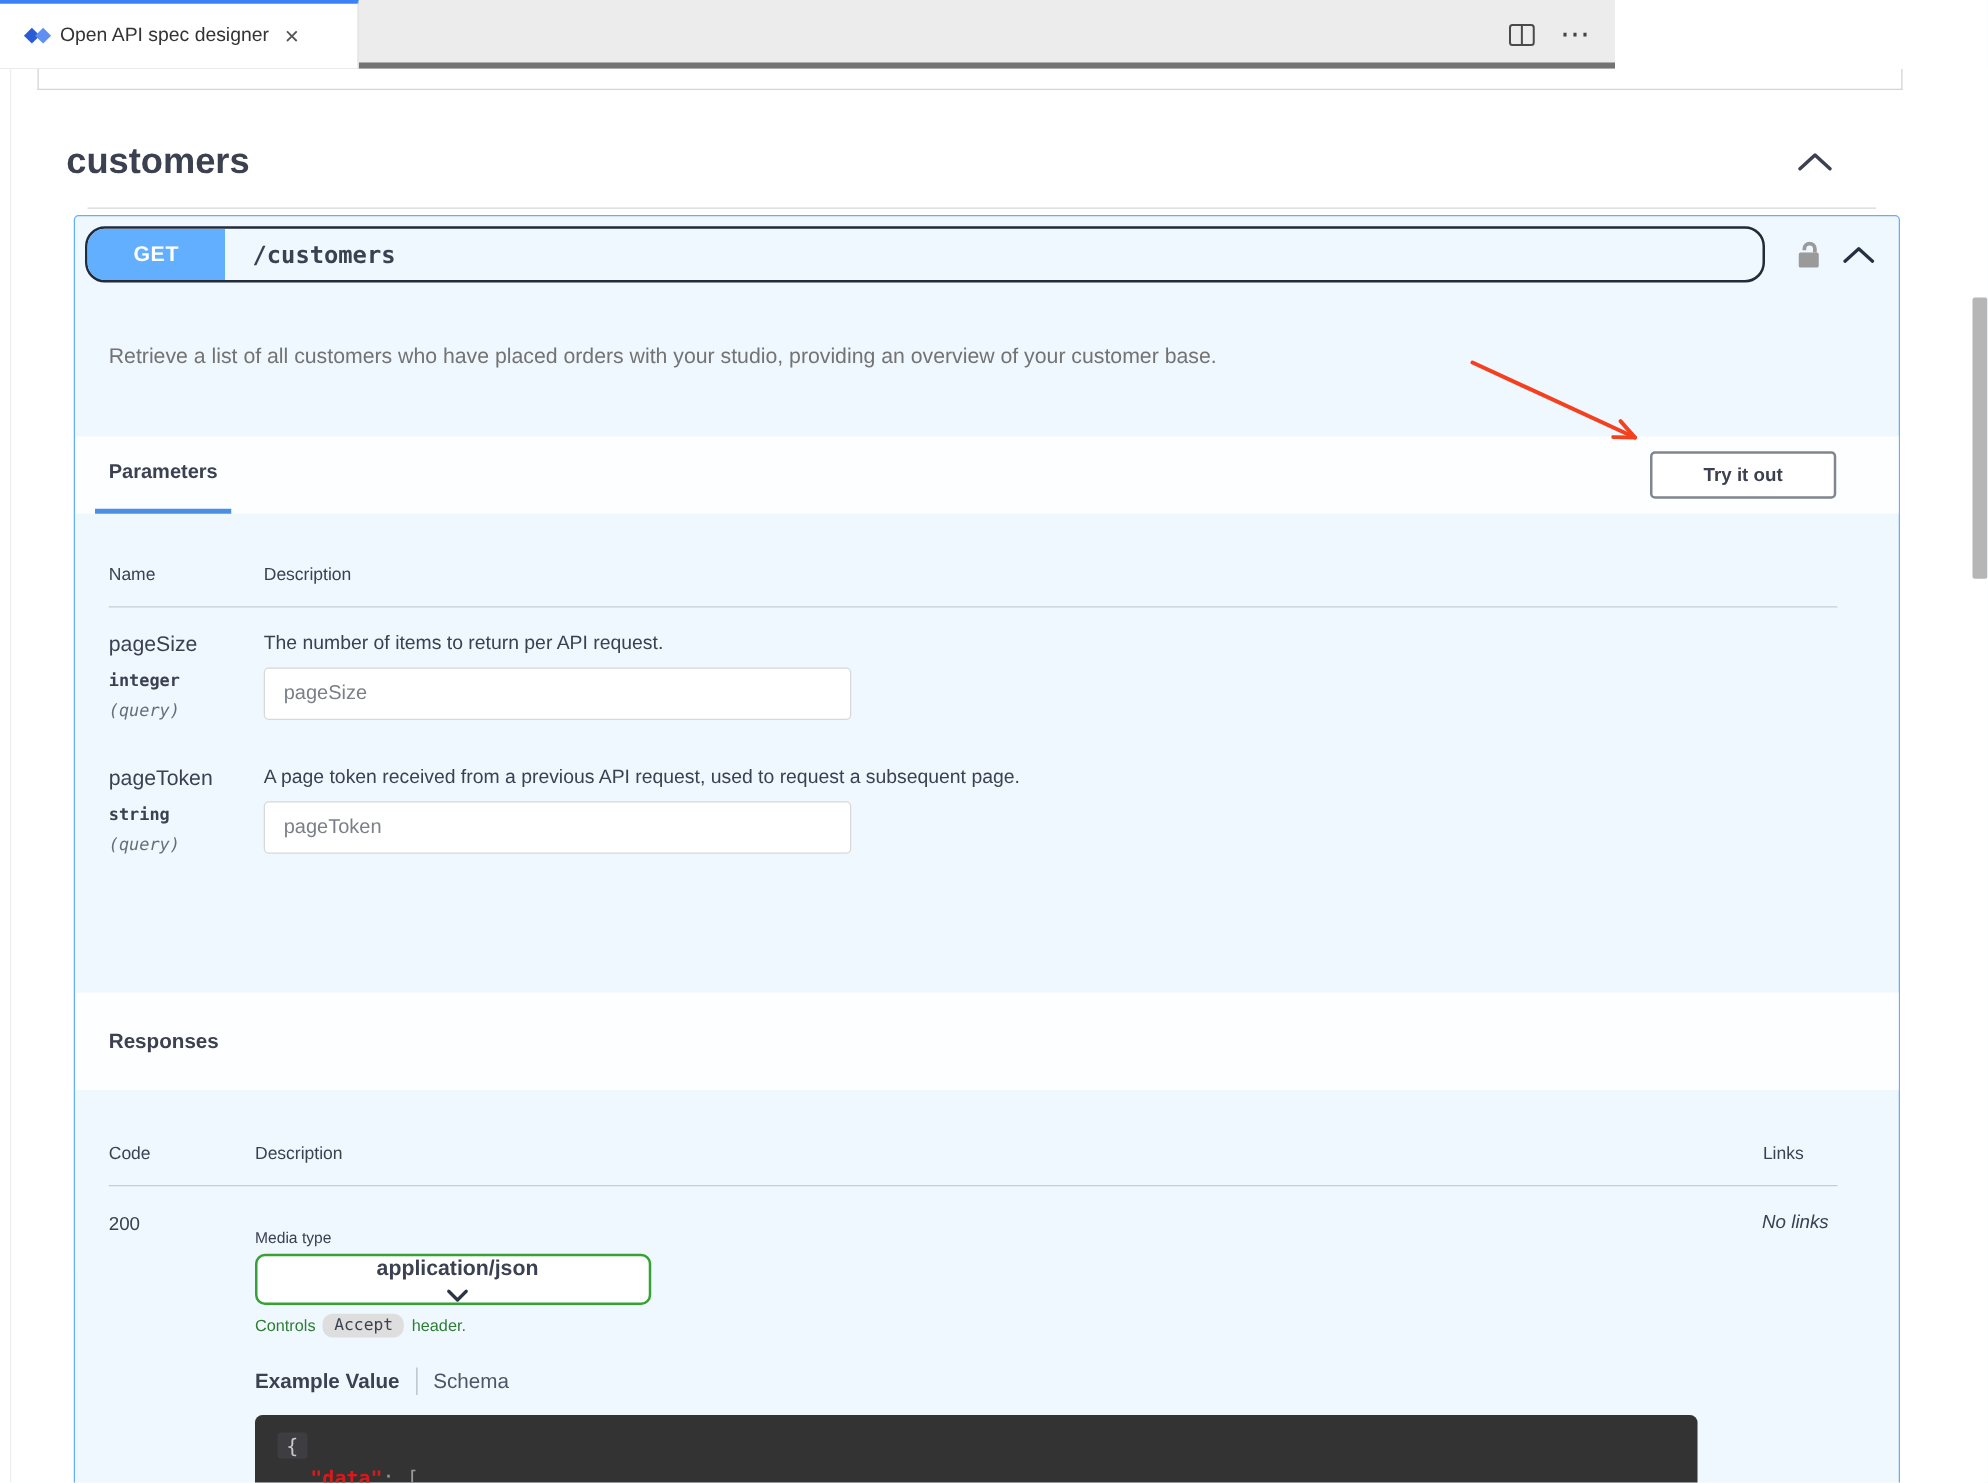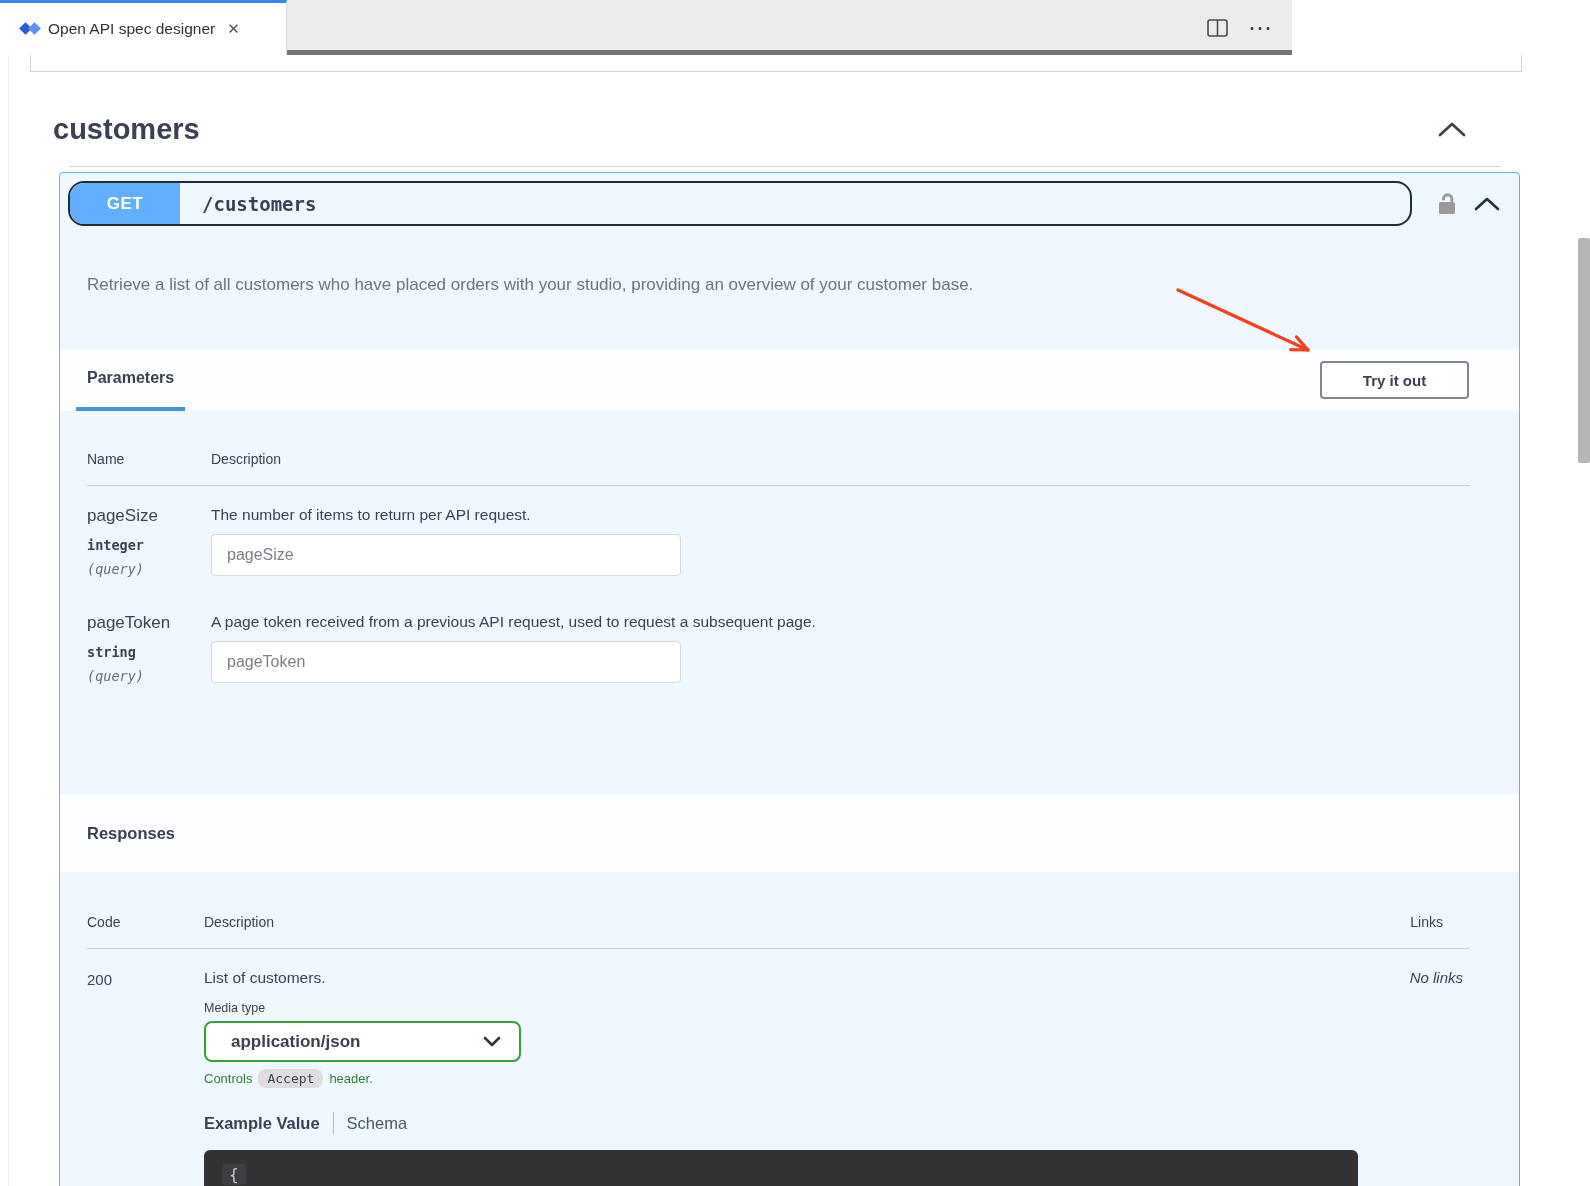--- a/index.html
+++ b/index.html
@@ -77,21 +77,21 @@
   .col-code { width:117px; flex:none; }
   .col-links { width:110px; flex:none; text-align:right; padding-right:27px; }
   .resp-row { display:flex; padding-top:20px; }
   .rcode { font-size:15px; padding-top:2px; }
   .rlinks { width:110px; flex:none; text-align:right; padding-right:7px; font-style:italic; font-size:15px; }
   .rdesc { flex:1; }
   .rdesc-text { font-size:15.5px; }
   .media-label { margin-top:14px; font-size:12.5px; }
   .media-select { margin-top:6px; width:317px; height:41px; background:#fff; border:2px solid #36a135;
                   border-radius:8px; display:flex; align-items:center; justify-content:space-between;
-                  padding:0 18px 0 25px; font-weight:bold; font-size:17px; cursor:pointer; }
+                  padding:0 18px 0 25px; font-weight:bold; font-size:17px; cursor:pointer;flex-direction:column; }
   .accept-hint { margin-top:7px; display:flex; align-items:center; gap:6px; font-size:13px; color:#2e7d32; }
   .accept-chip { background:#dedede; border-radius:8px; padding:2px 9px; color:#3b4151;
                  font-family:"DejaVu Sans Mono",monospace; font-size:13px; }
   .example-tabs { margin-top:24px; display:flex; align-items:center; font-size:16.5px; }
   .ex-active { font-weight:bold; cursor:pointer; }
   .ex-div { width:1px; height:22px; background:#b6bac1; margin:0 13px; }
   .ex-schema { color:#4c5666; cursor:pointer; }
   .codeblock { margin-top:16px; width:1154px; height:150px; background:#333333; border-radius:6px;
                padding:12px 0 0 25px; font-family:"DejaVu Sans Mono",monospace; font-size:16px; overflow:hidden; }
   .code-line { line-height:26px; white-space:pre; }
@@ -201,21 +201,20 @@
     <div class="resp-section">
       <div class="thead">
         <div class="col-code">Code</div>
         <div class="col-desc">Description</div>
         <div class="col-links">Links</div>
       </div>
 
       <div class="resp-row">
         <div class="col-code rcode">200</div>
         <div class="rdesc">
-          <div class="rdesc-text">List of customers.</div>
           <div class="media-label">Media type</div>
           <div class="media-select">
             <span>application/json</span>
             <svg width="18" height="11" viewBox="0 0 18 11">
               <path d="M2 2 L9 9 L16 2" fill="none" stroke="#2b3543" stroke-width="2.6" stroke-linecap="round" stroke-linejoin="round"></path>
             </svg>
           </div>
           <div class="accept-hint">
             <span>Controls</span>
             <span class="accept-chip">Accept</span>

